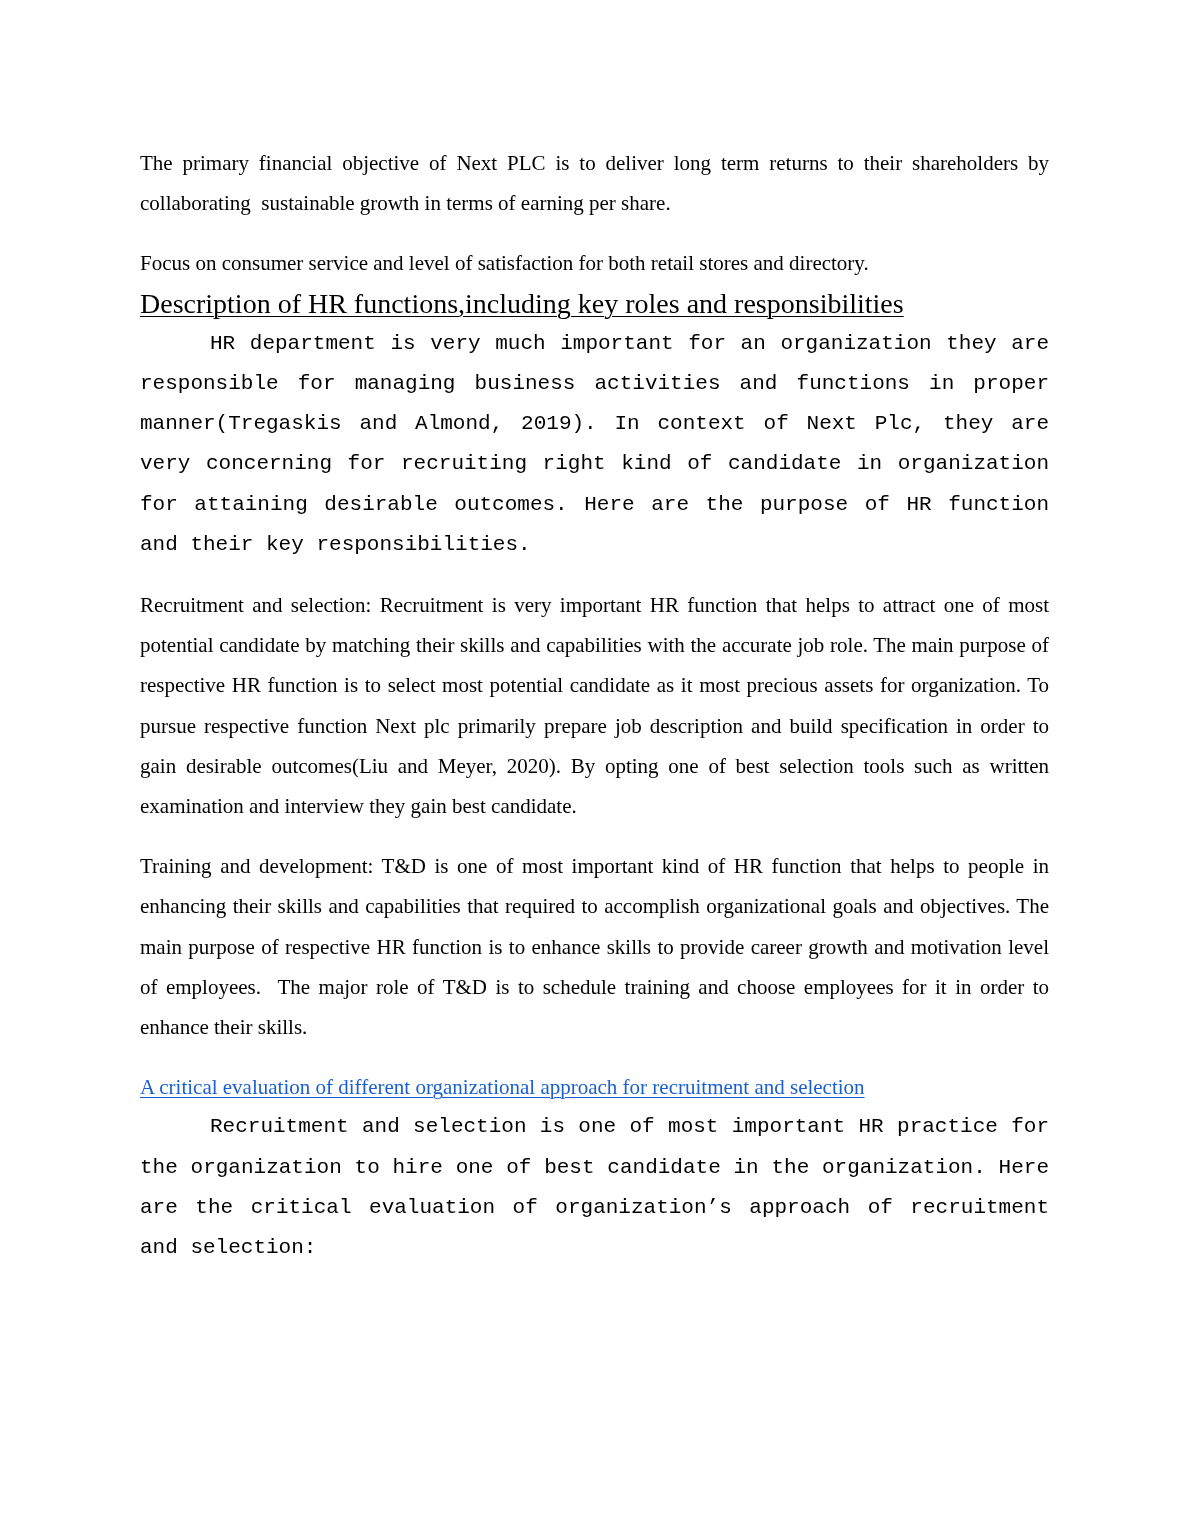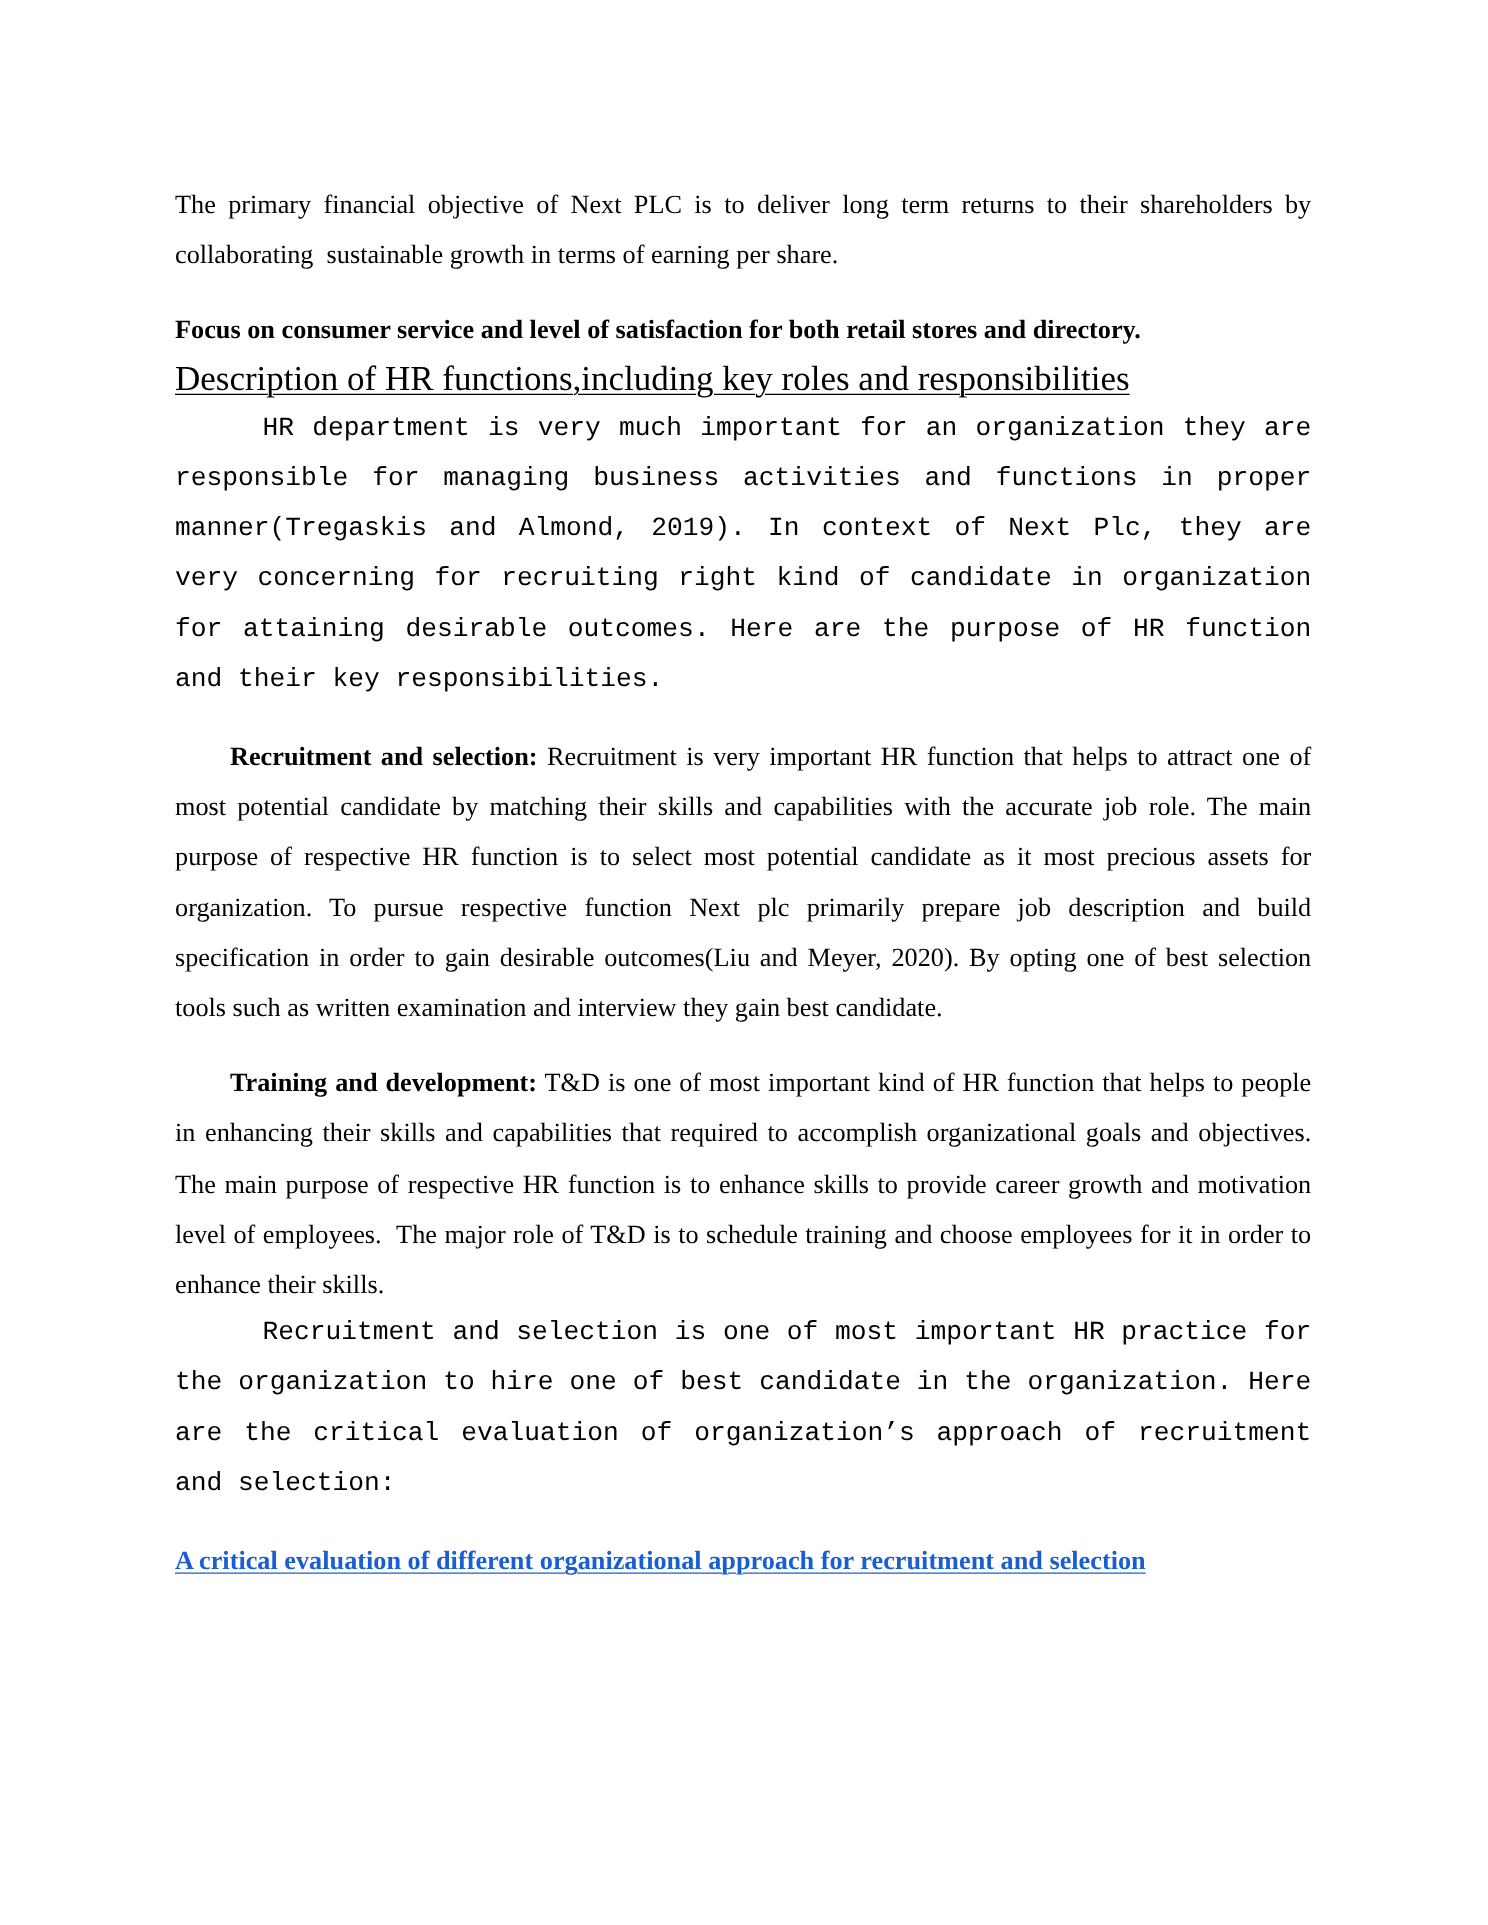--- a/index.html
+++ b/index.html
@@ -22,21 +22,20 @@
       width: 909px;
     }
     .para {
       font-size: 21px;
       line-height: 40.2px;
       margin: 0;
       text-align: justify;
     }
     .para.left {
       text-align: left;
-      font-weight: bold;
     }
     .indent {
       text-indent: 70px;
       font-family: Liberation Mono, monospace;
     }
     .gap {
       margin-top: 20px;
     }
     .heading {
       font-size: 28px;
@@ -47,39 +46,38 @@
       text-decoration-thickness: 1px;
     }
     .link {
       color: #1a5fd1;
       text-decoration: underline;
       text-underline-offset: 3px;
       text-decoration-thickness: 1px;
       cursor: pointer;
     }
     b {
-      font-weight: bold;
-      margin-left: 44px;
+      font-weight: normal;
     }
   </style>
 </head>
 <body>
 
 <div class="page">
 
   <p class="para" style="white-space: pre-wrap;">The primary financial objective of Next PLC is to deliver long term returns to their shareholders by collaborating  sustainable growth in terms of earning per share.</p>
 
   <p class="para left gap">Focus on consumer service and level of satisfaction for both retail stores and directory.</p>
 
   <p class="heading gap">Description of HR functions,including key roles and responsibilities</p>
 
   <p class="para indent">HR department is very much important for an organization they are responsible for managing business activities and functions in proper manner(Tregaskis and Almond, 2019). In context of Next Plc, they are very concerning for recruiting right kind of candidate in organization for attaining desirable outcomes. Here are the purpose of HR function and their key responsibilities.</p>
 
   <p class="para gap"><b>Recruitment and selection:</b><span> Recruitment is very important HR function that helps to attract one of most potential candidate by matching their skills and capabilities with the accurate job role. The main purpose of respective HR function is to select most potential candidate as it most precious assets for organization. To pursue respective function Next plc primarily prepare job description and build specification in order to gain desirable outcomes(Liu and Meyer, 2020). By opting one of best selection tools such as written examination and interview they gain best candidate.</span></p>
 
   <p class="para gap" style="white-space: pre-wrap;"><b>Training and development:</b><span> T&amp;D is one of most important kind of HR function that helps to people in enhancing their skills and capabilities that required to accomplish organizational goals and objectives. The main purpose of respective HR function is to enhance skills to provide career growth and motivation level of employees.  The major role of T&amp;D is to schedule training and choose employees for it in order to enhance their skills.</span></p>
 
+  <p class="para left gap"><a class="link">A critical evaluation of different organizational approach for recruitment and selection</a></p>
+
   <p class="para indent">Recruitment and selection is one of most important HR practice for the organization to hire one of best candidate in the organization. Here are the critical evaluation of organization’s approach of recruitment and selection:</p>
-
-  <p class="para left gap"><a class="link">A critical evaluation of different organizational approach for recruitment and selection</a></p>
 
 
 </div>
 
 </body></html>

